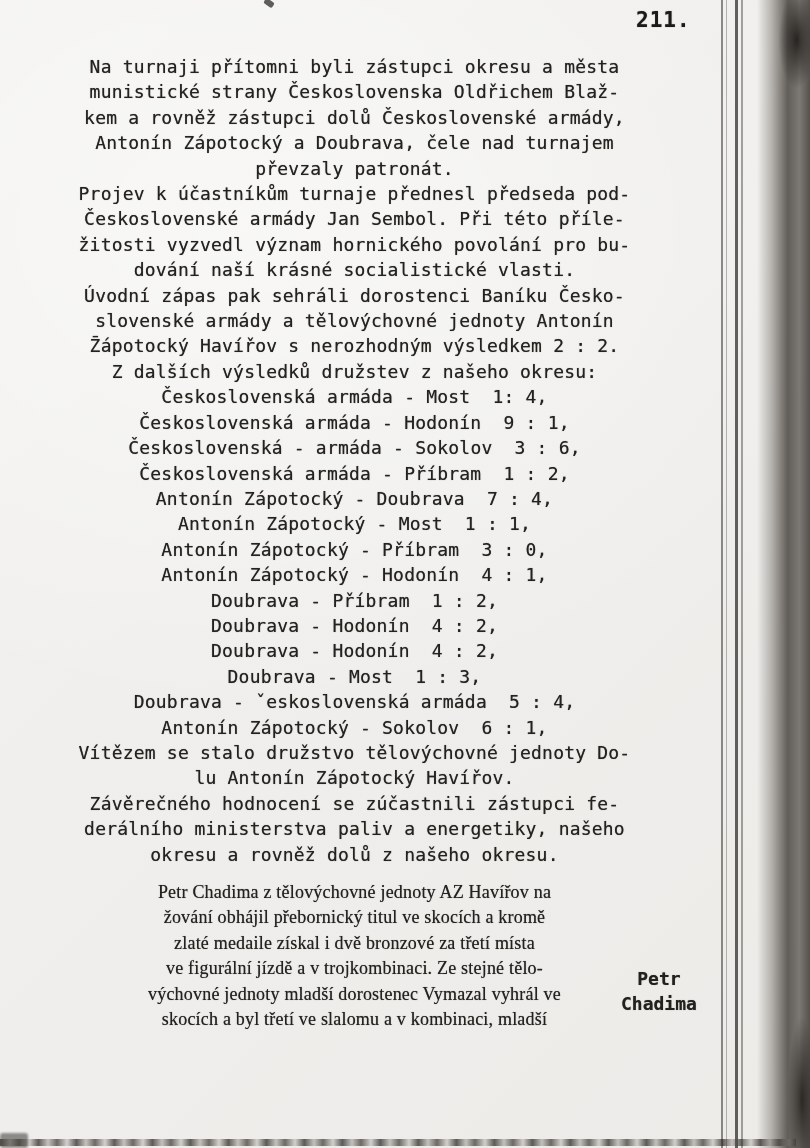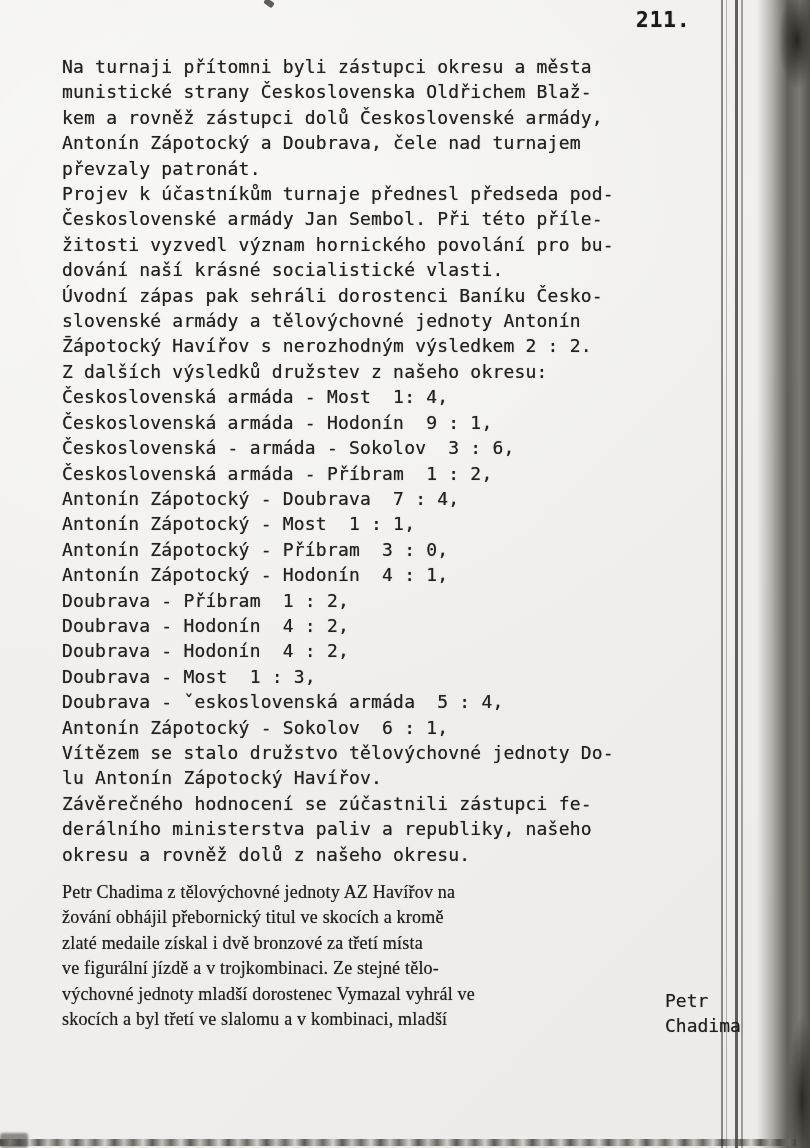--- a/index.html
+++ b/index.html
@@ -12,20 +12,21 @@
   }
   .page {
     position: relative;
     width: 810px;
     height: 1148px;
     background:
       radial-gradient(ellipse 900px 700px at 30% 20%, rgba(255,255,255,0.5), rgba(0,0,0,0) 70%),
       linear-gradient(135deg, #f3f2f0 0%, #efeeec 55%, #ecebe8 100%);
     font-family: "DejaVu Sans Mono", "Liberation Mono", monospace;
     color: #23211e;
+    text-align: center;
   }
   .page-number {
     position: absolute;
     left: 636px;
     top: 8px;
     font-size: 21px;
     font-weight: 700;
     letter-spacing: 1px;
     color: #1b1a18;
     text-shadow: 0 0 1px rgba(20,20,20,0.55);
@@ -44,27 +45,26 @@
     color: #24221f;
     text-shadow: 0 0 0.8px rgba(35,32,28,0.65);
   }
   .para-2 {
     margin-top: 13px;
     font-family: Liberation Serif, serif;
   }
   .margin-note {
     position: absolute;
     left: 621px;
-    top: 988px;
+    top: 966px;
     font-size: 18px;
     line-height: 25.4px;
-    font-weight: 400;
+    font-weight: 700;
     color: #23211e;
     text-shadow: 0 0 0.8px rgba(35,32,28,0.6);
-    margin-left: 44px;
   }
   .margin-note .line { white-space: pre; }
 
   
   .scan-band-right {
     position: absolute;
     top: 0; bottom: 0;
     left: 757px; width: 53px;
     background:
       radial-gradient(ellipse 26px 70px at 75% 40px, rgba(25,22,19,0.85), rgba(25,22,19,0) 70%),
@@ -144,21 +144,21 @@
         <div class="line">Antonín Zápotocký - Hodonín  4 : 1,</div>
         <div class="line">Doubrava - Příbram  1 : 2,</div>
         <div class="line">Doubrava - Hodonín  4 : 2,</div>
         <div class="line">Doubrava - Hodonín  4 : 2,</div>
         <div class="line">Doubrava - Most  1 : 3,</div>
         <div class="line">Doubrava - ˇeskoslovenská armáda  5 : 4,</div>
         <div class="line">Antonín Zápotocký - Sokolov  6 : 1,</div>
         <div class="line">Vítězem se stalo družstvo tělovýchovné jednoty Do-</div>
         <div class="line">lu Antonín Zápotocký Havířov.</div>
         <div class="line">Závěrečného hodnocení se zúčastnili zástupci fe-</div>
-        <div class="line">derálního ministerstva paliv a republiky, našeho</div>
+        <div class="line">derálního ministerstva paliv a energetiky, našeho</div>
         <div class="line">okresu a rovněž dolů z našeho okresu.</div>
       </div>
     <div class="para para-2">
         <div class="line">Petr Chadima z tělovýchovné jednoty AZ Havířov na</div>
         <div class="line">žování obhájil přebornický titul ve skocích a kromě</div>
         <div class="line">zlaté medaile získal i dvě bronzové za třetí místa</div>
         <div class="line">ve figurální jízdě a v trojkombinaci. Ze stejné tělo-</div>
         <div class="line">výchovné jednoty mladší dorostenec Vymazal vyhrál ve</div>
         <div class="line">skocích a byl třetí ve slalomu a v kombinaci, mladší</div>
       </div>

